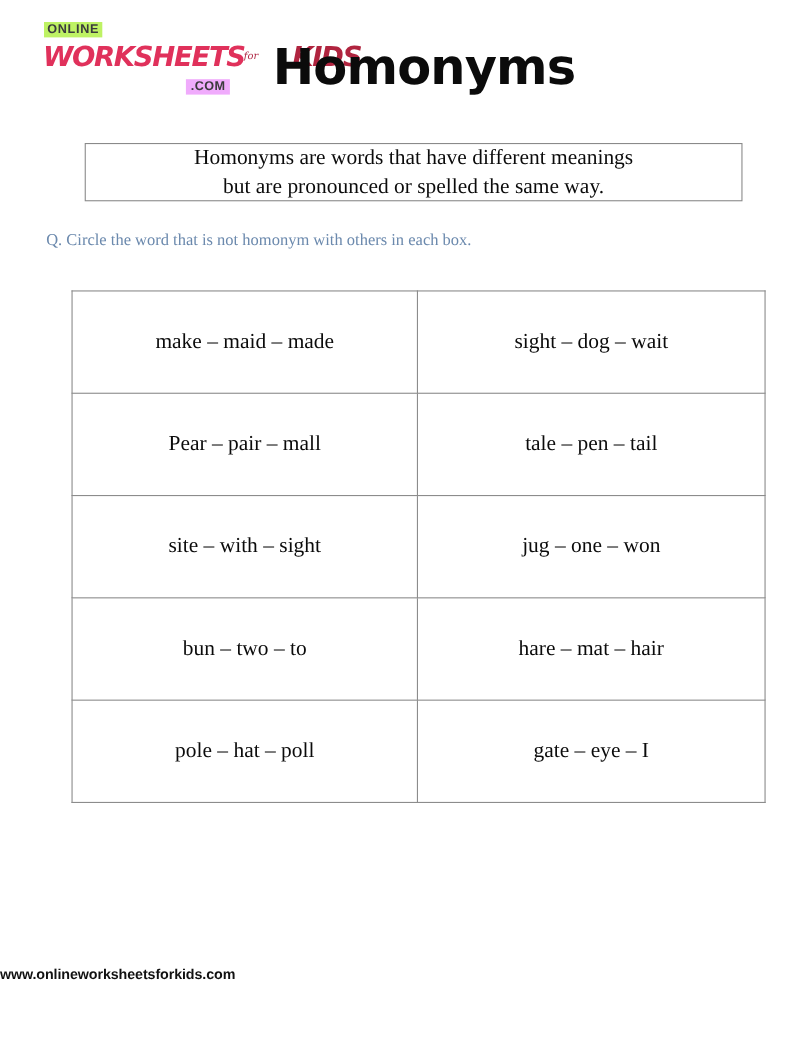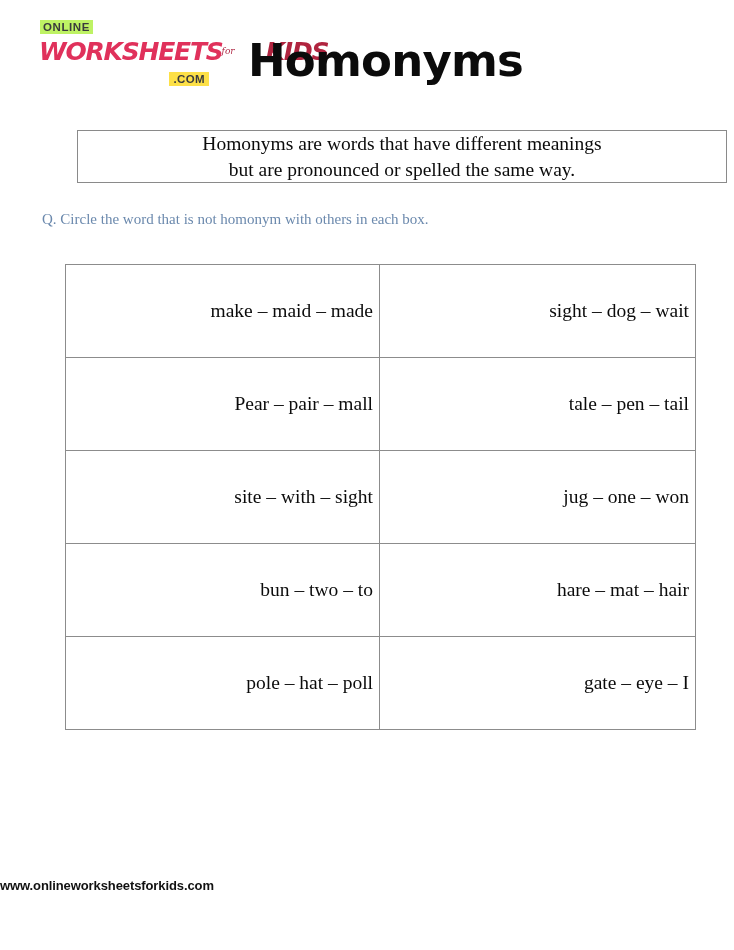--- a/index.html
+++ b/index.html
@@ -80,42 +80,42 @@
   }
   .logo-com {
     position: absolute;
     right: 0px;
     top: 52px;
     font-family: "Liberation Sans", sans-serif;
     font-size: 11.5px;
     font-weight: 600;
     letter-spacing: 0.4px;
     color: #3a3a3c;
-    background: #fde047;
+    background: #f0abfc;
     padding: 1px 4px;
   }
 
   .page-title {
     position: absolute;
     left: 248px;
     top: 38px;
     font-family: "DejaVu Sans", sans-serif;
     font-size: 45px;
     font-weight: bold;
     color: #0b0b0b;
     letter-spacing: -0.8px;
     line-height: 1;
   }
 
   
   .definition-box {
     position: absolute;
     left: 77px;
     top: 130px;
-    width: 650px;
+    width: 598px;
     height: 53px;
     border: 1.3px solid #8a8a8a;
     box-sizing: border-box;
     display: flex;
     align-items: center;
     justify-content: center;
   }
   .definition-text {
     text-align: center;
     font-family: "Liberation Serif", serif;
@@ -141,21 +141,21 @@
     position: absolute;
     left: 65px;
     top: 264px;
     width: 604px;
     border-collapse: collapse;
     table-layout: fixed;
   }
   .worksheet-table td {
     border: 1.4px solid #8c8c8c;
     height: 92px;
-    text-align: right;
+    text-align: center;
     vertical-align: middle;
     font-family: "Liberation Serif", serif;
     font-size: 19.5px;
     color: #0b0b0b;
     padding: 0 6px;
   }
   .worksheet-table td.col-left  { width: 301px; }
   .worksheet-table td.col-right { width: 303px; }
 
   

